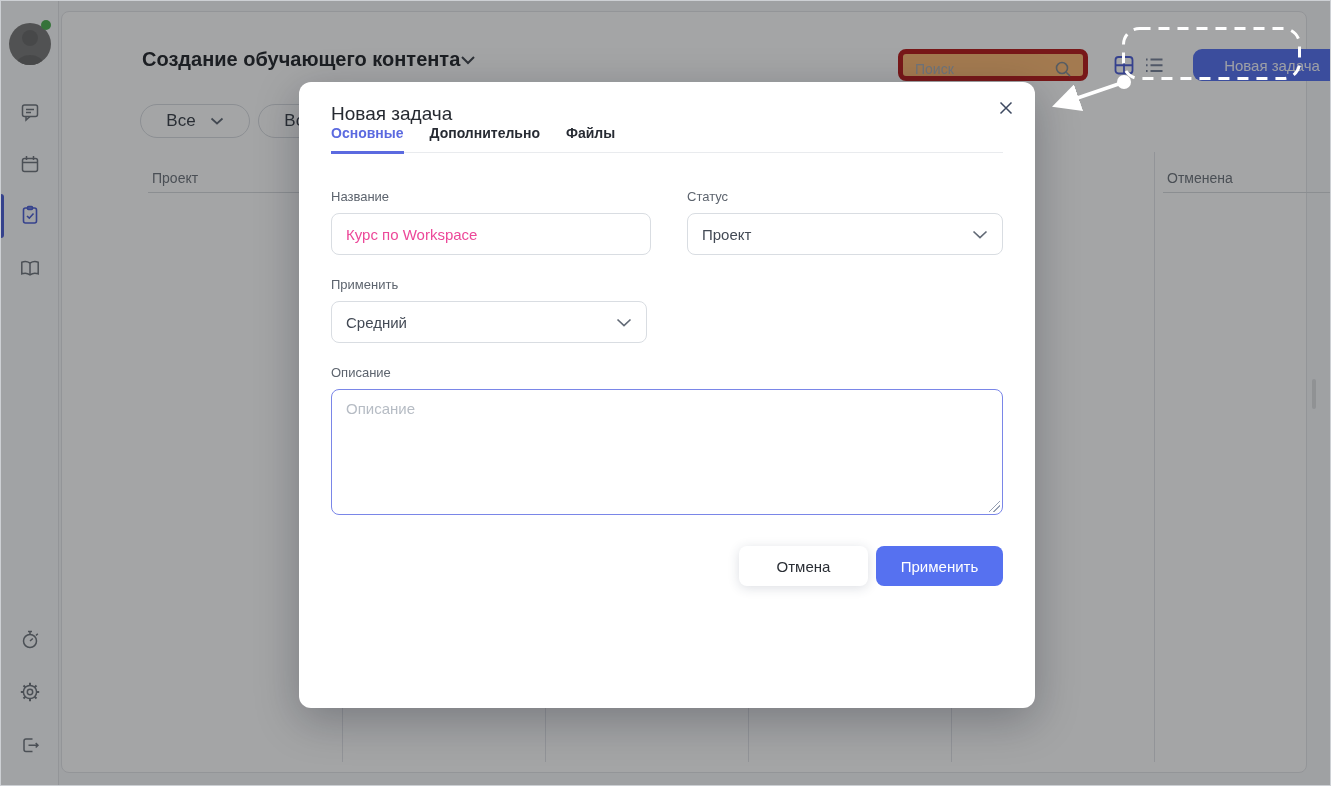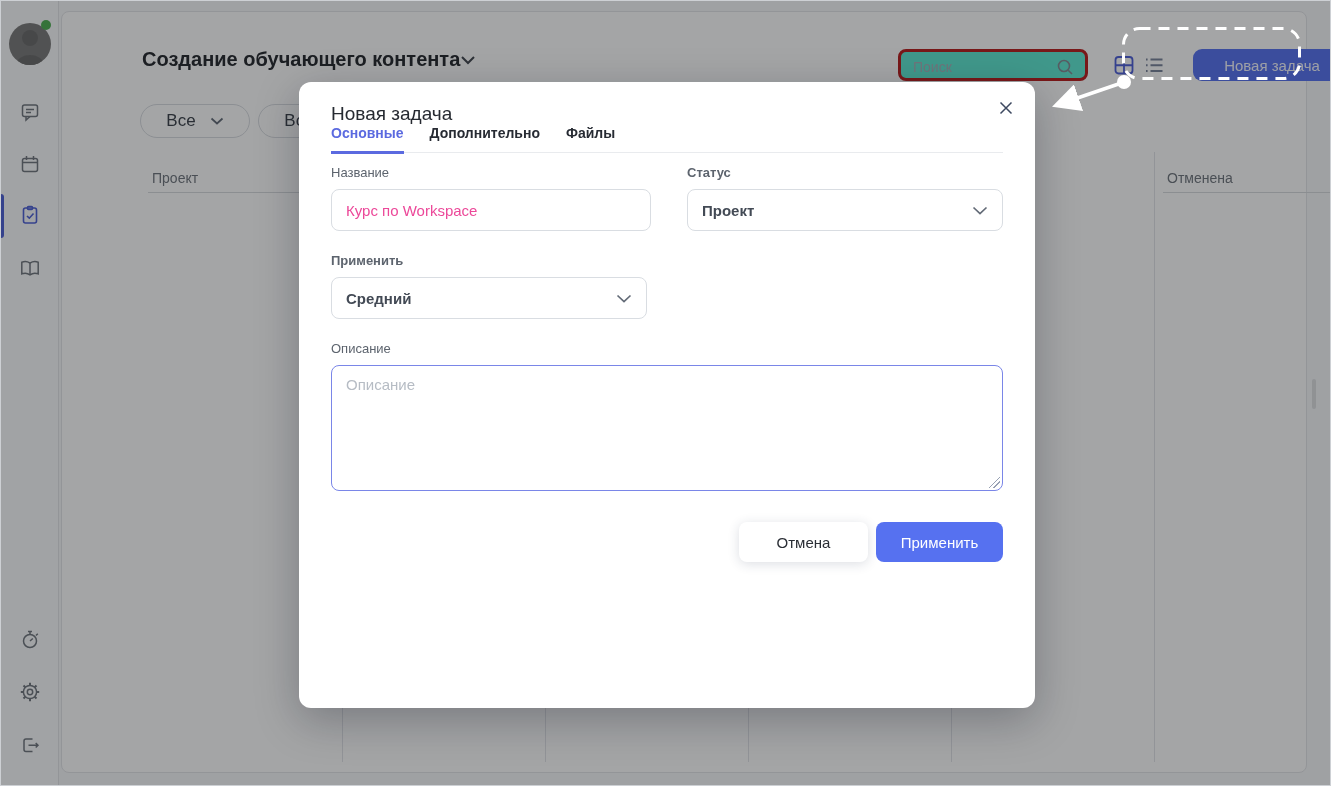--- a/index.html
+++ b/index.html
@@ -13,21 +13,21 @@
   .avatar .head { position:absolute; left:13px; top:7px; width:16px; height:16px; border-radius:50%; background:#6a6a6a; }
   .avatar .body { position:absolute; left:8px; bottom:-7px; width:26px; height:17px; border-radius:50%; background:#6a6a6a; }
   .presence-dot { position:absolute; left:40px; top:19px; width:10px; height:10px; border-radius:50%; }
   .side-icon { position:absolute; left:18px; width:22px; height:22px; cursor:pointer; }
   .active-bar { position:absolute; left:0; top:193px; width:3px; height:44px; background:#4d5fd6; border-radius:0 3px 3px 0; }
 
   
   .card { position:absolute; left:60px; top:10px; width:1246px; height:762px; background:#ffffff; border:1px solid #e4e6e9; border-radius:8px; }
   .page-title-row { position:absolute; left:80px; top:36px; display:flex; align-items:center; }
   .page-title { font-size:20px; font-weight:bold; color:#24272d; }
-  .search-box { position:absolute; left:836px; top:37px; width:190px; height:32px; border:3px solid #b91c1c; border-radius:8px; background:#5eead4; }
+  .search-box { position:absolute; left:836px; top:37px; width:190px; height:32px; border:5px solid #b91c1c; border-radius:8px; background:#fdba74; }
   .search-box input { position:absolute; left:0; top:0; width:158px; height:30px; border:none; outline:none; background:transparent; padding:0 0 0 12px; font-size:14px; color:#5a626e; font-family:inherit; }
   .search-box input::placeholder { color:#aab1ba; }
   .search-glyph { position:absolute; right:10px; top:5px; }
   .view-icon { position:absolute; top:42px; width:22px; height:22px; cursor:pointer; }
   .new-task-btn { position:absolute; left:1131px; top:37px; width:158px; height:32px; background:#5671f0; color:#f4f6ff; border:none; border-radius:9px; font-size:15px; font-family:inherit; cursor:pointer; }
 
   .filter-pill { position:absolute; top:92px; width:110px; height:34px; background:#fff; border:1px solid #d9dce1; border-radius:17px; display:flex; align-items:center; justify-content:center; gap:14px; cursor:pointer; }
   .filter-pill span { font-size:17px; color:#3a4049; }
 
   
@@ -44,24 +44,24 @@
 
   .modal { position:absolute; left:298px; top:81px; width:736px; height:626px; background:#fff; border-radius:12px; box-shadow:0 12px 44px rgba(10,14,30,0.28); z-index:10; padding:0 32px; }
   .modal-close { position:absolute; right:17px; top:14px; width:24px; height:24px; background:none; border:none; cursor:pointer; display:flex; align-items:center; justify-content:center; }
   .modal-title { margin-top:21px; font-size:19px; font-weight:500; color:#262a31; }
   .tabs { display:flex; gap:26px; border-bottom:1px solid #e9ebee; }
   .tab { font-size:14px; font-weight:bold; color:#272b33; padding-bottom:10px; border-bottom:3px solid transparent; margin-bottom:-2px; cursor:pointer; }
   .tab.active { color:#5b6ae0; border-bottom-color:#5b6ae0; }
 
   .grid2 { display:flex; gap:36px; }
   .field { width:320px; }
-  .field.right { width:316px;font-weight:bold; }
+  .field.right { width:316px; }
   .field.wide { width:672px; }
   .field label { display:block; font-size:13px; color:#5d646e; margin-bottom:9px; }
-  .row { margin-top:12px;align-items:center; }
+  .row { margin-top:36px;align-items:center; }
   .row2 { margin-top:22px; }
   .box { position:relative; height:42px; border:1px solid #d9dde2; border-radius:8px; background:#fff; }
   .box input { width:100%; height:100%; border:none; outline:none; background:transparent; padding:0 36px 0 14px; font-size:15px; color:#ec4899; font-family:inherit; }
   .select-box { display:flex; align-items:center; justify-content:space-between; padding:0 14px; cursor:pointer; }
   .select-box .value { font-size:15px; color:#434a55; }
   .box .trailing { position:absolute; right:12px; top:50%; transform:translateY(-50%); display:flex; }
   .blue-border { border:1.5px solid #7a86e8; }
   .textarea-wrap { position:relative; width:672px; height:126px; }
   .textarea-wrap textarea { width:100%; height:100%; border:1.5px solid #7a86e8; border-radius:8px; resize:none; outline:none; padding:10px 14px; font-size:15px; color:#434a55; font-family:inherit; }
   .textarea-wrap textarea::placeholder { color:#b6bcc4; }

